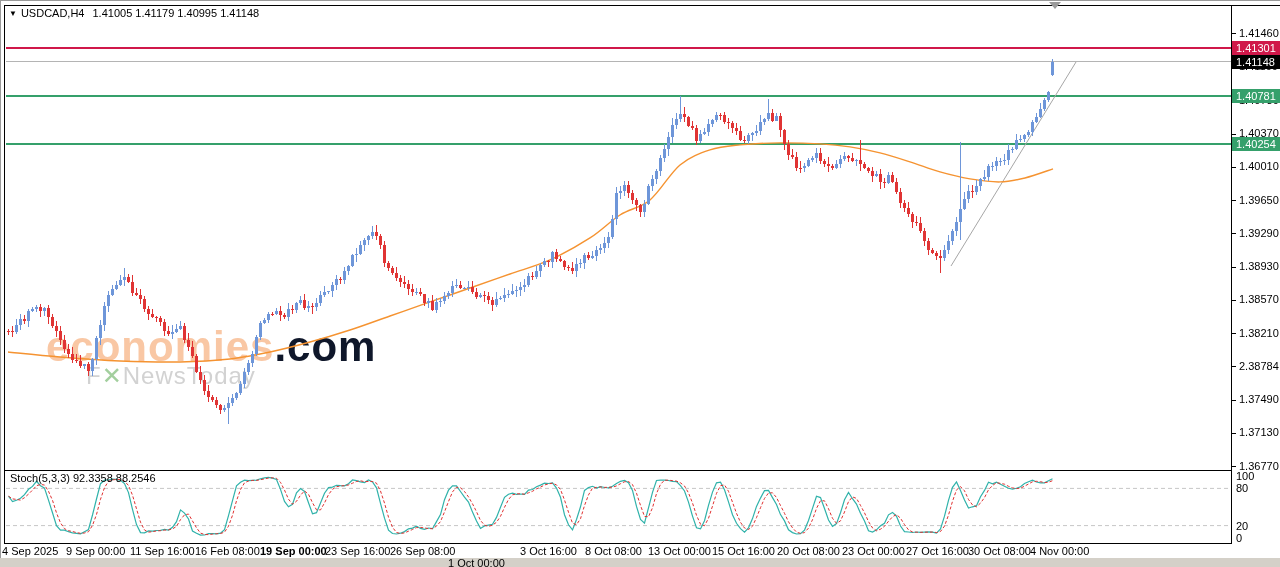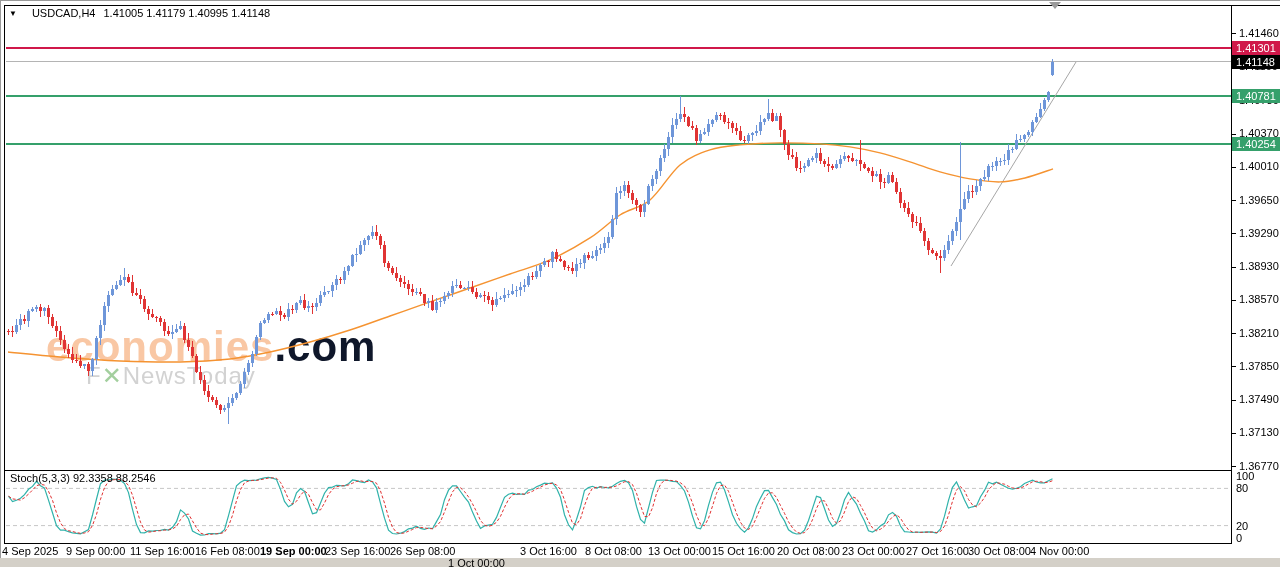--- a/index.html
+++ b/index.html
@@ -10,21 +10,21 @@
   .edge-left{left:0;top:0;width:1px;height:558px;background:#9a9a9a}
   .frame{background:#000}
   .frame-top{left:4px;top:5px;width:1276px;height:1px}
   .frame-left{left:4px;top:5px;width:1px;height:539px}
   .frame-sep{left:4px;top:470px;width:1228px;height:1px}
   .frame-bottom{left:4px;top:543px;width:1228px;height:1px}
   .frame-axis{left:1231px;top:5px;width:1px;height:539px}
   .bottom-strip{left:0;top:558px;width:1280px;height:9px;background:#d4d0c8}
   .header{left:9px;top:7px;height:14px;white-space:nowrap}
   .header .tri{font-size:8px;vertical-align:1px}
-  .header .sym{margin-left:15px}
+  .header .sym{margin-left:4px}
   .header .vals{margin-left:8px}
   .scroll-marker{left:1049px;top:2px;width:0;height:0;
      border-left:6px solid transparent;border-right:6px solid transparent;border-top:7px solid #9a9a9a}
   .wm1{left:46px;top:323px;font-size:42px;font-weight:bold;letter-spacing:1px;white-space:nowrap}
   .wm1 .brand{color:#f9c7a4}
   .wm1 .domain{color:#0f172a}
   .wm2{left:86px;top:362px;font-size:24px;font-weight:normal;letter-spacing:1px;color:#d2d2d2;white-space:nowrap}
   .wm2 .xmark{color:#a3cf9e}
   .stoch-label{left:10px;top:472px;white-space:nowrap}
   .tick-label{position:absolute;left:1239px;height:13px;line-height:13px}
@@ -618,21 +618,21 @@
     <div class="tick-label" style="top: 193.607px;">1.39650</div>
     <div class="tick-dash" style="top: 233.343px;"></div>
     <div class="tick-label" style="top: 226.843px;">1.39290</div>
     <div class="tick-dash" style="top: 266.58px;"></div>
     <div class="tick-label" style="top: 260.08px;">1.38930</div>
     <div class="tick-dash" style="top: 299.817px;"></div>
     <div class="tick-label" style="top: 293.317px;">1.38570</div>
     <div class="tick-dash" style="top: 333.053px;"></div>
     <div class="tick-label" style="top: 326.553px;">1.38210</div>
     <div class="tick-dash" style="top: 366.29px;"></div>
-    <div class="tick-label" style="top: 359.79px;">1.37850</div>
+    <div class="tick-label" style="top: 359.79px;">2.38784</div>
     <div class="tick-dash" style="top: 399.527px;"></div>
     <div class="tick-label" style="top: 393.027px;">1.37490</div>
     <div class="tick-dash" style="top: 432.763px;"></div>
     <div class="tick-label" style="top: 426.263px;">1.37130</div>
     <div class="tick-dash" style="top: 466px;"></div>
     <div class="tick-label" style="top: 459.5px;">1.36770</div>
     <div class="badge" style="top: 40.6795px; background: rgb(208, 24, 74);">1.41301</div>
     <div class="badge" style="top: 54.8051px; background: rgb(0, 0, 0);">1.41148</div>
     <div class="badge" style="top: 88.6881px; background: rgb(53, 160, 107);">1.40781</div>
     <div class="badge" style="top: 137.343px; background: rgb(53, 160, 107);">1.40254</div>

